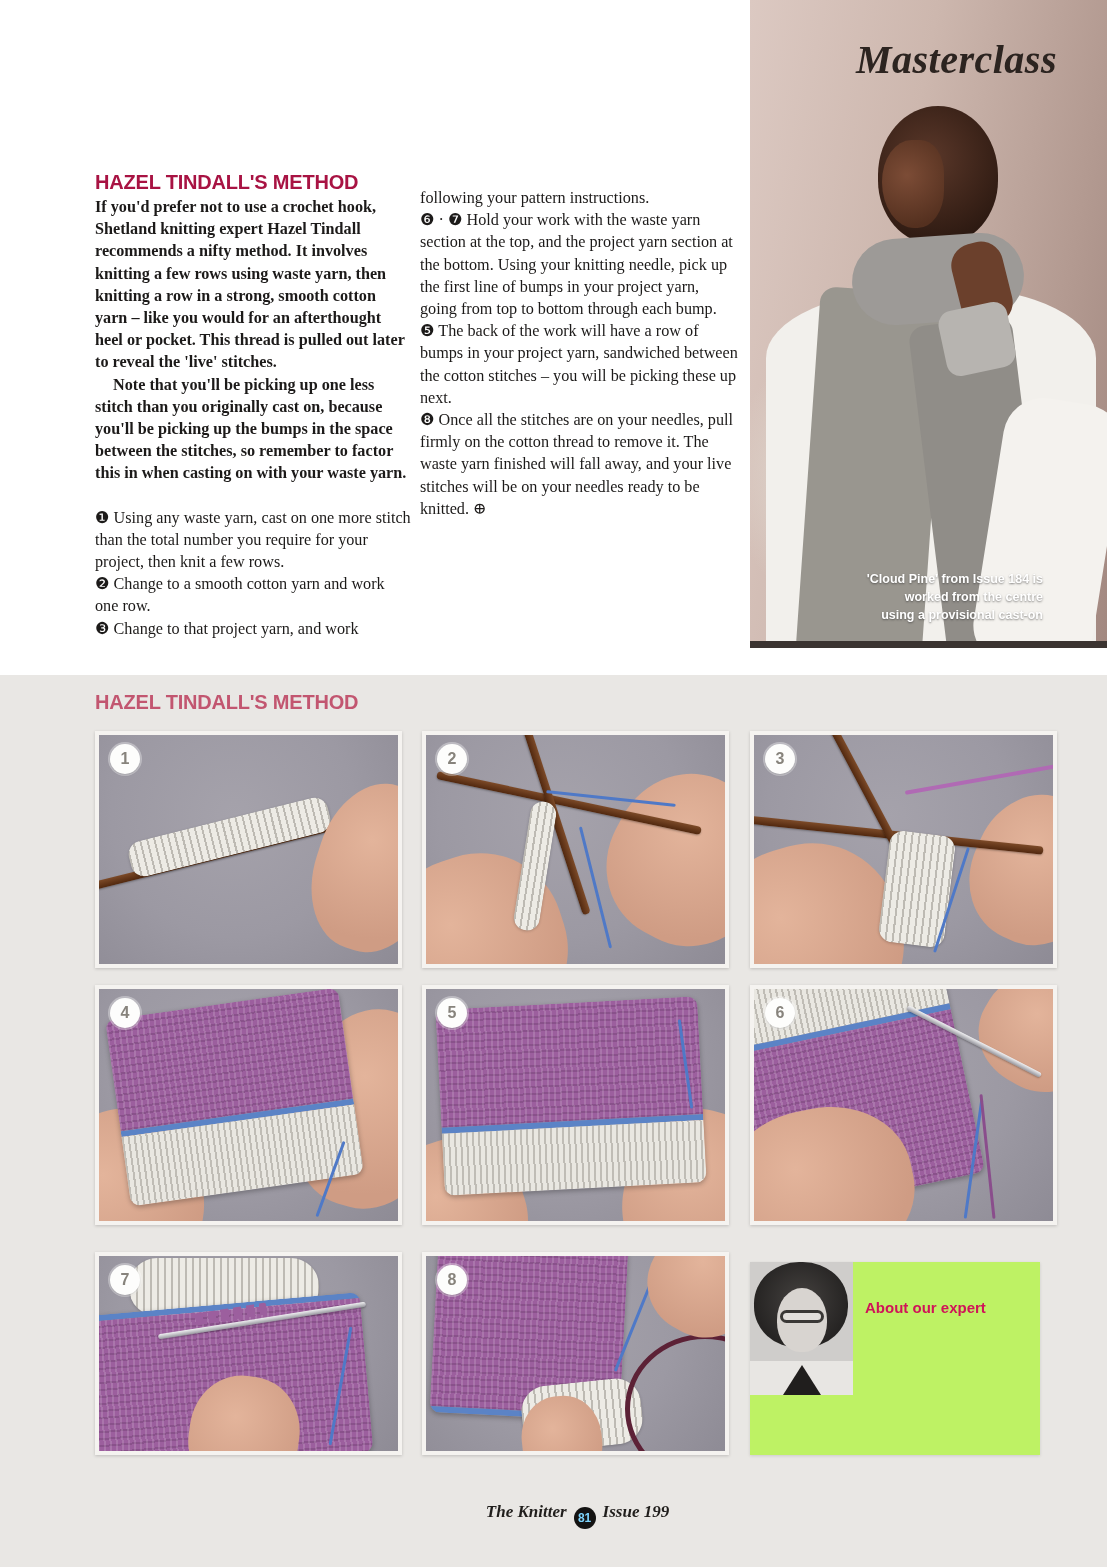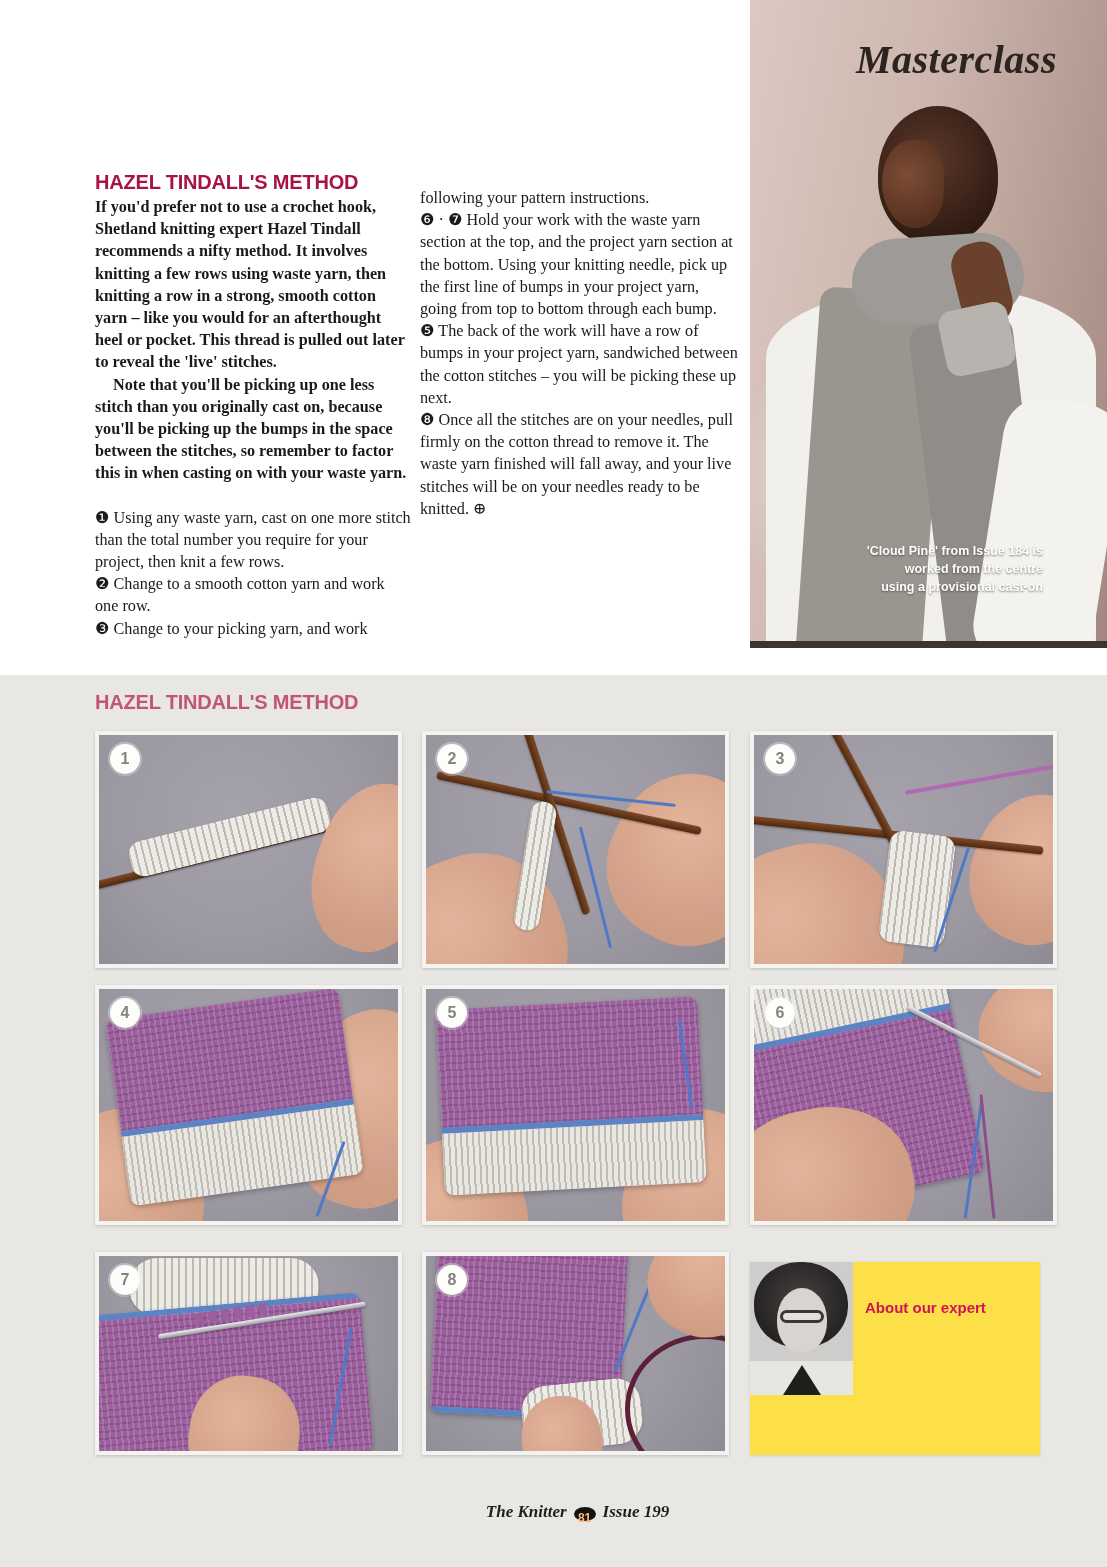--- a/index.html
+++ b/index.html
@@ -53,21 +53,21 @@
     background:#99968f; border-radius:16px; transform:rotate(4deg); }
   .scarf-right { position:absolute; left:178px; top:320px; width:104px; height:340px;
     background:#908d88; border-radius:16px; transform:rotate(-7deg); }
   .hand-up { position:absolute; left:206px; top:242px; width:52px; height:84px;
     background:#6b402c; border-radius:22px; transform:rotate(-14deg); }
   .mitt { position:absolute; left:192px; top:306px; width:70px; height:66px;
     background:#b7b4b0; border-radius:14px; transform:rotate(-12deg); }
   .sleeve { position:absolute; left:238px; top:400px; width:120px; height:270px;
     background:#f4f2ee; border-radius:40px; transform:rotate(9deg); }
   .feature-bottom { position:absolute; left:0; bottom:0; width:100%; height:7px; background:#3b3431; }
-  .feature-caption { position:absolute; right:64px; top:542px; z-index:6; text-align:right;
+  .feature-caption { position:absolute; right:64px; top:570px; z-index:6; text-align:right;
     font:700 12.5px/18px "Liberation Sans","DejaVu Sans",sans-serif; color:#ffffff;
     text-shadow:0 1px 2px rgba(40,40,40,.55); }
   
   .bottom-section { position:absolute; left:0; top:675px; width:1107px; height:892px; background:#e9e7e4; }
   .section-heading {
     position:absolute; left:95px; top:690px;
     font:700 20px/24px "Liberation Sans","DejaVu Sans",sans-serif;
     letter-spacing:-0.2px; color:#c25670;
   }
   .cell { position:absolute; border:4px solid #f5f3f0; background:#9c99a3;
@@ -91,56 +91,56 @@
     border-radius:46%; }
   .swatch { position:absolute; display:flex; flex-direction:column; border-radius:10px;
     overflow:hidden; box-shadow:0 2px 5px rgba(0,0,0,.28); }
   .sw-blue { height:6px; background:#5b83c6; flex:0 0 auto; }
   .sw-white { flex:1; background:#e9e7e1;
     background-image:repeating-linear-gradient(90deg,rgba(150,146,138,.5) 0 2px,rgba(255,255,255,0) 2px 6px); }
   .thread { position:absolute; width:3px; border-radius:2px; }
   .cord { position:absolute; border:5px solid #5c2136; border-radius:50%; background:transparent; }
   
   .expert-box { position:absolute; left:750px; top:1262px; width:290px; height:193px;
-    background:#fde047; box-shadow:0 1px 3px rgba(0,0,0,.12);
+    background:#bef264; box-shadow:0 1px 3px rgba(0,0,0,.12);
     padding:0 20px 10px 12px; overflow:hidden; }
   .portrait { float:left; width:103px; height:133px; margin:0 12px 6px -12px;
     position:relative; background:#cfcdcb; overflow:hidden; }
   .hair { position:absolute; left:4px; top:0; width:94px; height:86px;
     background:radial-gradient(circle at 50% 45%,#454240 0%,#262423 70%); border-radius:48%; }
   .pface { position:absolute; left:27px; top:26px; width:50px; height:64px;
     background:#d8d4d0; border-radius:50% 50% 46% 46%; }
   .glasses { position:absolute; left:30px; top:48px; width:44px; height:13px;
     border:3px solid #3a3836; border-radius:7px; background:rgba(255,255,255,.25); }
   .cardigan { position:absolute; left:0; bottom:0; width:103px; height:34px; background:#e8e6e3; }
   .darktop { position:absolute; left:33px; bottom:0; width:38px; height:30px; background:#201e1d;
     clip-path:polygon(50% 0,100% 100%,0 100%); }
   .expert-heading { padding-top:36px; font:700 15px/20px "Liberation Sans","DejaVu Sans",sans-serif; color:#d01458; }
   .expert-text { font:700 13.4px/19.5px "Liberation Sans","DejaVu Sans",sans-serif; color:#2b2a28; }
   .expert-text .ital { font-style:italic; }
   
   .footer { position:absolute; left:95px; top:1500px; width:965px; text-align:center;
     font:italic 700 17px/24px "Liberation Serif","DejaVu Serif",serif; color:#201e1c; }
-  .page-badge { display:inline-block; width:22px; height:14px; margin:0 7px; vertical-align:-5px;
-    background:#141312; color:#fdba74; border-radius:50%;
+  .page-badge { display:inline-block; width:22px; height:22px; margin:0 7px; vertical-align:-5px;
+    background:#141312; color:#7dd3fc; border-radius:50%;
     font:700 12px/22px "Liberation Sans","DejaVu Sans",sans-serif; font-style:normal; text-align:center; }
 </style>
 </head>
 <body>
 
 <div class="page">
 
   <h1 class="article-heading">HAZEL TINDALL'S METHOD</h1>
 
   <div class="col col-1">
     <p class="intro">If you'd prefer not to use a crochet hook, Shetland knitting expert Hazel Tindall recommends a nifty method. It involves knitting a few rows using waste yarn, then knitting a row in a strong, smooth cotton yarn – like you would for an afterthought heel or pocket. This thread is pulled out later to reveal the 'live' stitches.</p>
     <p class="intro indent">Note that you'll be picking up one less stitch than you originally cast on, because you'll be picking up the bumps in the space between the stitches, so remember to factor this in when casting on with your waste yarn.</p>
     <p class="steps-gap">❶ Using any waste yarn, cast on one more stitch than the total number you require for your project, then knit a few rows.</p>
     <p>❷ Change to a smooth cotton yarn and work one row.</p>
-    <p>❸ Change to your picking yarn, and work</p>
+    <p>❸ Change to that project yarn, and work</p>
   </div>
 
   <div class="col col-2">
     <p>following your pattern instructions.</p>
     <p>❻ · ❼ Hold your work with the waste yarn section at the top, and the project yarn section at the bottom. Using your knitting needle, pick up the first line of bumps in your project yarn, going from top to bottom through each bump.</p>
     <p>❺ The back of the work will have a row of bumps in your project yarn, sandwiched between the cotton stitches – you will be picking these up next.</p>
     <p>❽ Once all the stitches are on your needles, pull firmly on the cotton thread to remove it. The waste yarn finished will fall away, and your live stitches will be on your needles ready to be knitted. ⊕</p>
   </div>
 
   <div class="feature">

